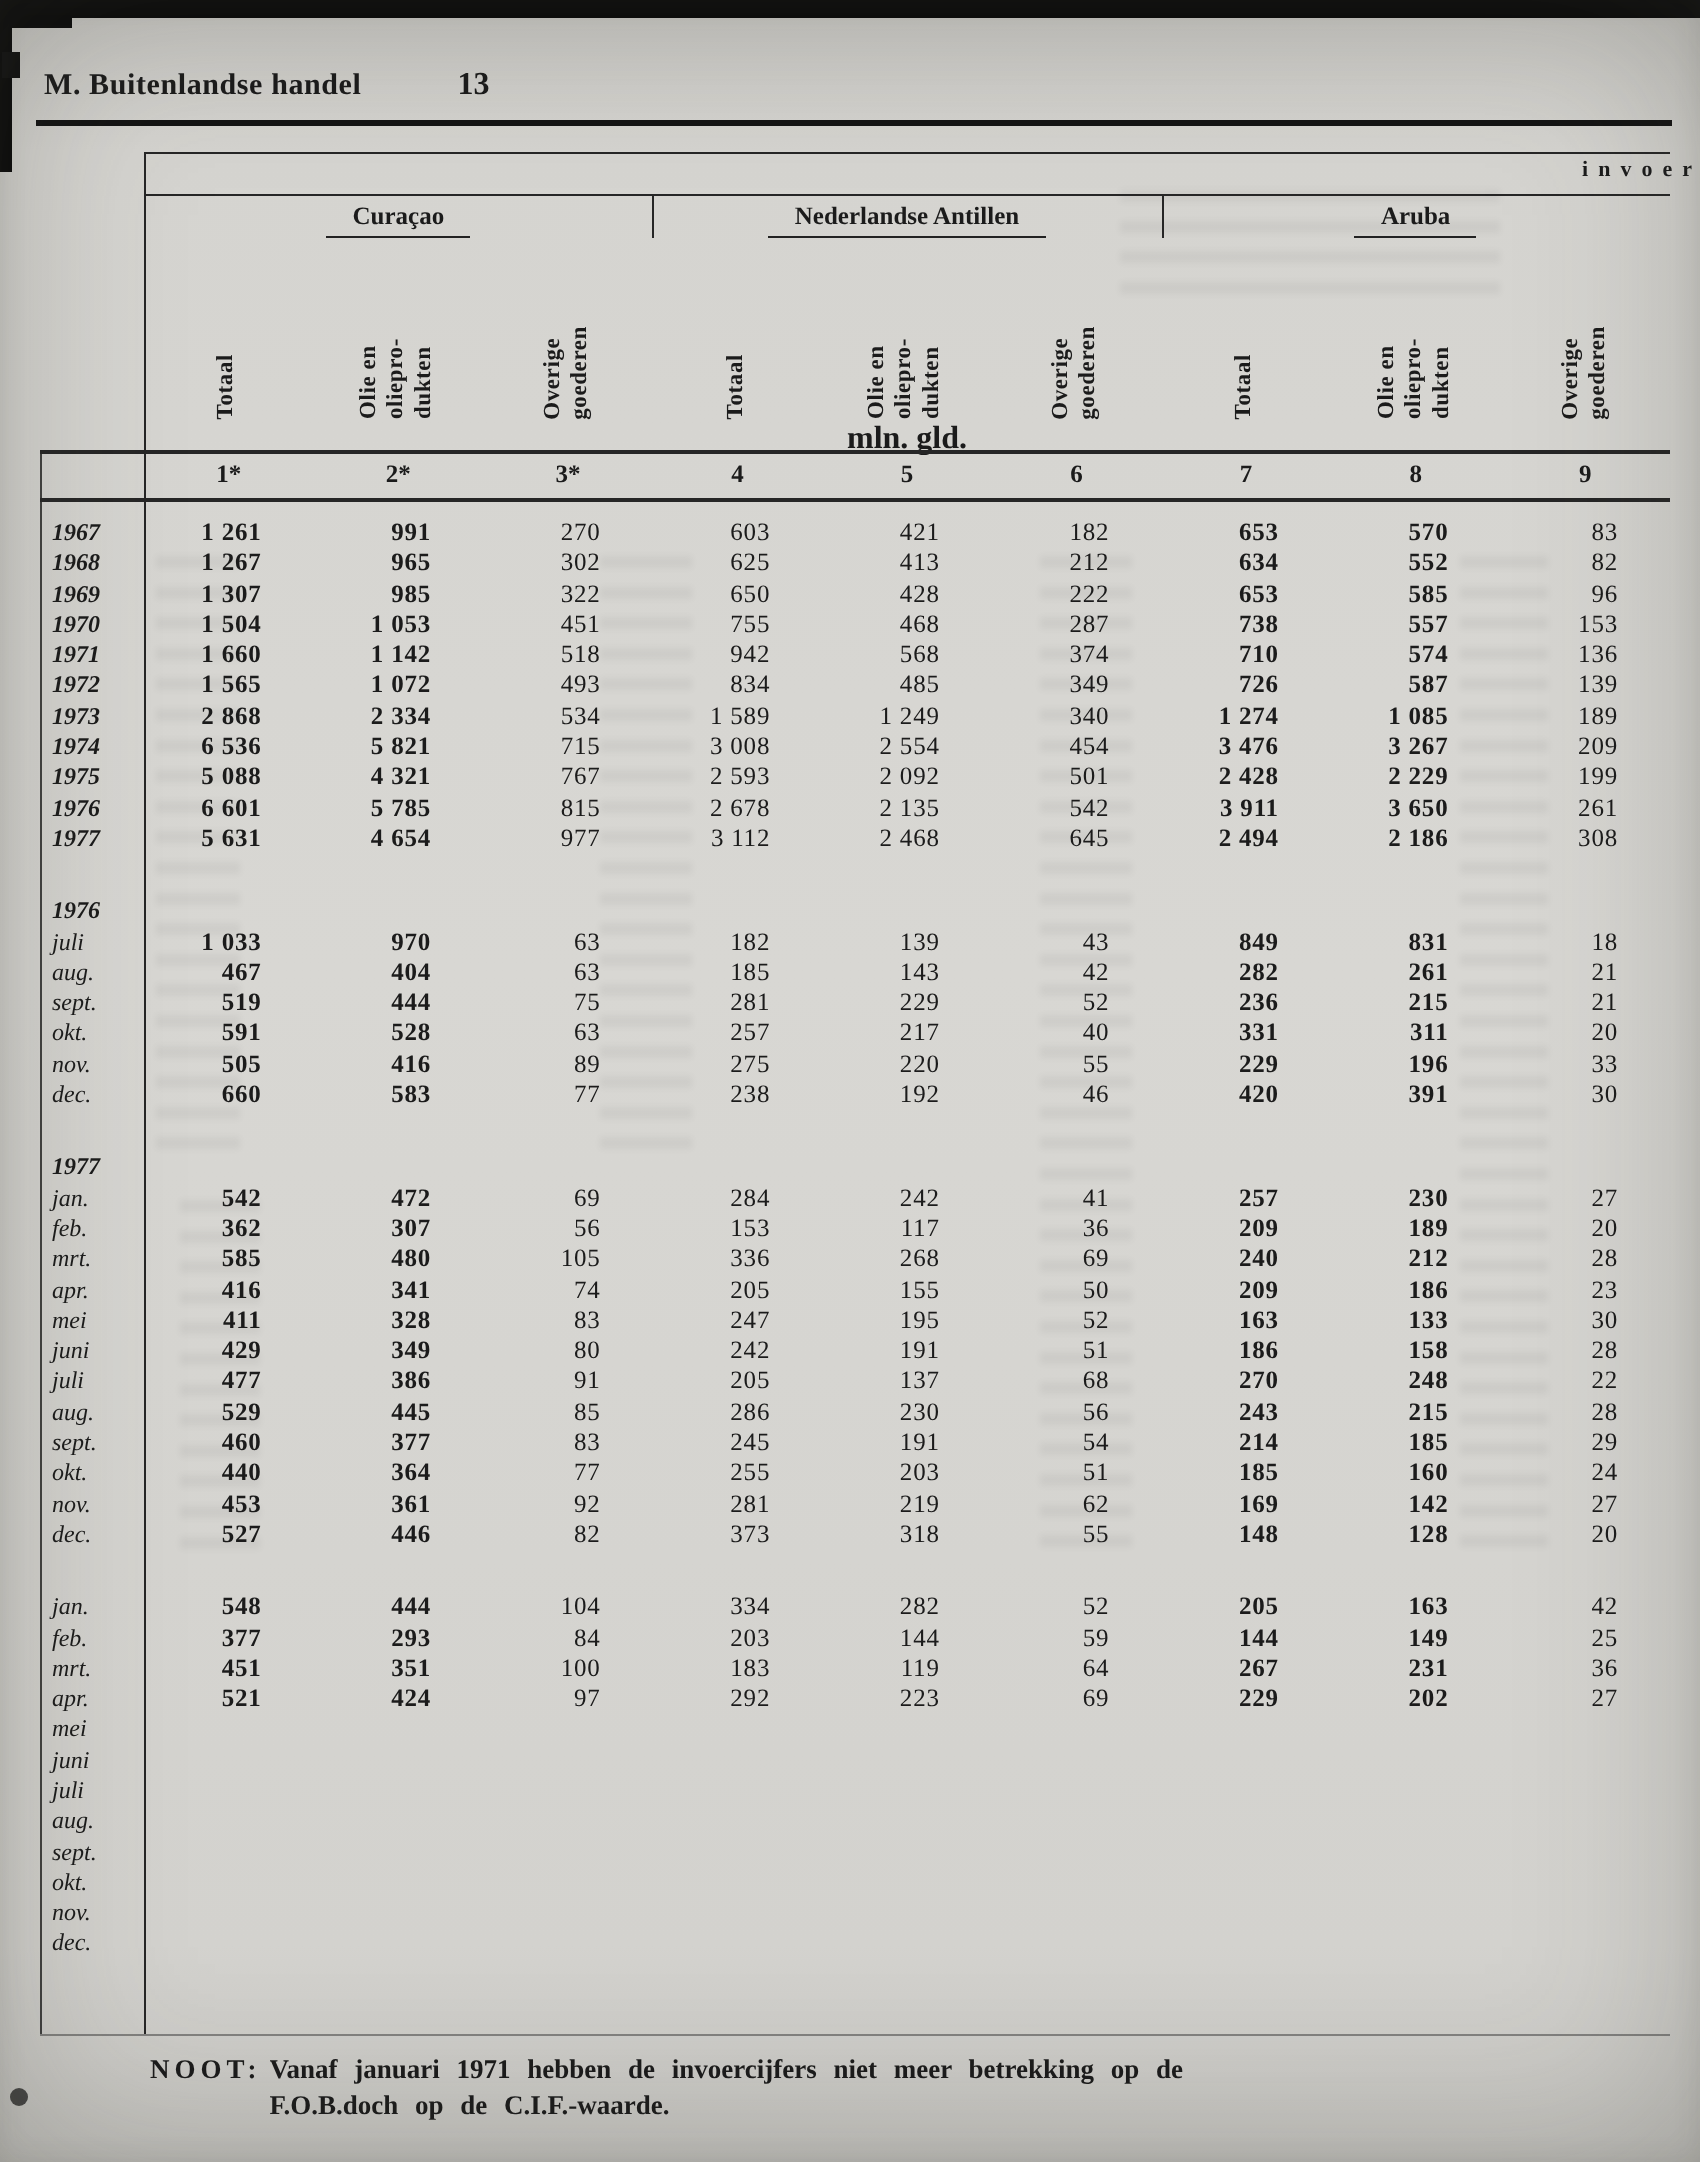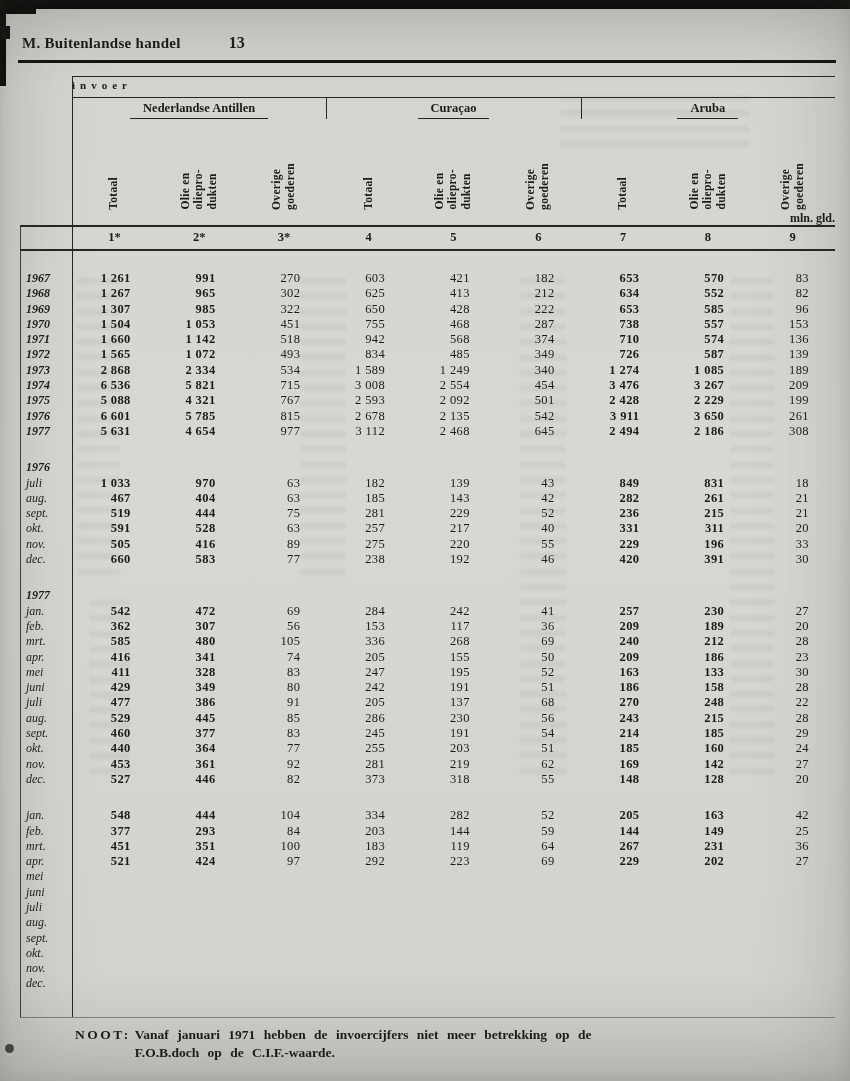--- a/index.html
+++ b/index.html
@@ -27,36 +27,36 @@
   .l-top{left:52px;top:6px;width:763px;height:1px;}
   .l-under-title{left:52px;top:27px;width:763px;height:1px;}
   .l-left{left:52px;top:6px;width:1px;height:941px;}
   .l-left-outer{left:0;top:155px;width:1px;height:792px;background:rgba(38,38,38,.85);}
   .l-above-nums{left:0;top:155px;width:815px;height:2px;}
   .l-below-nums{left:0;top:179px;width:815px;height:2px;}
   .l-bottom{left:0;top:947px;width:815px;height:1px;background:rgba(38,38,38,.45);}
   .gsep1{left:306px;top:28px;width:1px;height:21px;}
   .gsep2{left:561px;top:28px;width:1px;height:21px;}
   
-  .t-title{position:absolute;left:52px;top:9px;width:763px;text-align:left;
+  .t-title{position:absolute;left:68px;top:9px;width:763px;text-align:right;
     font-size:11px;font-weight:bold;letter-spacing:5px;}
   .group-row{position:absolute;left:52px;top:31px;width:763px;display:grid;grid-template-columns:repeat(3,1fr);}
   .group-cell{text-align:center;font-size:12.5px;font-weight:bold;}
   .group-cell .gl{display:inline-block;border-bottom:1.5px solid #222;padding:0 13px 2px;}
   .vrow{position:absolute;left:52px;top:50px;width:763px;height:90px;display:grid;grid-template-columns:repeat(9,1fr);}
   .vcell{position:relative;}
   .vtext{position:absolute;bottom:0;left:50%;transform:translateX(-50%) rotate(180deg);
     writing-mode:vertical-rl;white-space:pre-line;font-size:11.5px;font-weight:600;
     line-height:1.18;letter-spacing:.3px;}
-  .unit{position:absolute;left:52px;top:141px;width:763px;text-align:right;font-weight:bold;font-size:12px;}
+  .unit{position:absolute;left:52px;top:141px;width:763px;text-align:center;font-weight:bold;font-size:16px;}
   .colnum-row{position:absolute;left:0;top:160px;width:815px;display:grid;
     grid-template-columns:52px repeat(9,1fr);font-weight:bold;font-size:12.5px;}
   .colnum{text-align:center;}
   
-  .tbody{position:absolute;left:0;top:179px;width:815px;padding-top:22px;}
+  .tbody{position:absolute;left:0;top:179px;width:815px;padding-top:10px;}
   .sec + .sec{margin-top:21px;}
   .row{display:grid;grid-template-columns:52px repeat(9,1fr);height:15.3px;line-height:15.4px;font-size:12.5px;}
   .rlabel{font-style:italic;padding-left:6px;font-size:12px;white-space:nowrap;}
   .rlabel.year{font-weight:700;}
   .cell{text-align:right;padding-right:26px;letter-spacing:.4px;white-space:nowrap;}
   .cell.bold{font-weight:700;}
   
   .footnote{position:absolute;left:75px;top:1026px;width:690px;font-weight:bold;font-size:13.5px;line-height:18px;}
   .fn-label{letter-spacing:2.5px;margin-right:4px;float:left;}
   .fn-text{display:block;overflow:hidden;word-spacing:5px;margin-left:11px;}
@@ -88,24 +88,24 @@
   </div>
   <div class="header-rule"></div>
 
   <div class="table">
     <div class="hl l-top"></div>
     <div class="t-title">invoer</div>
     <div class="hl l-under-title"></div>
 
     <div class="group-row">
       <div class="group-cell">
-        <span class="gl">Nederlandse Antillen</span>
+        <span class="gl">Curaçao</span>
       </div>
       <div class="group-cell">
-        <span class="gl">Curaçao</span>
+        <span class="gl">Nederlandse Antillen</span>
       </div>
       <div class="group-cell">
         <span class="gl">Aruba</span>
       </div>
     </div>
     <div class="vl gsep1"></div>
     <div class="vl gsep2"></div>
 
     <div class="vrow">
         <div class="vcell">

